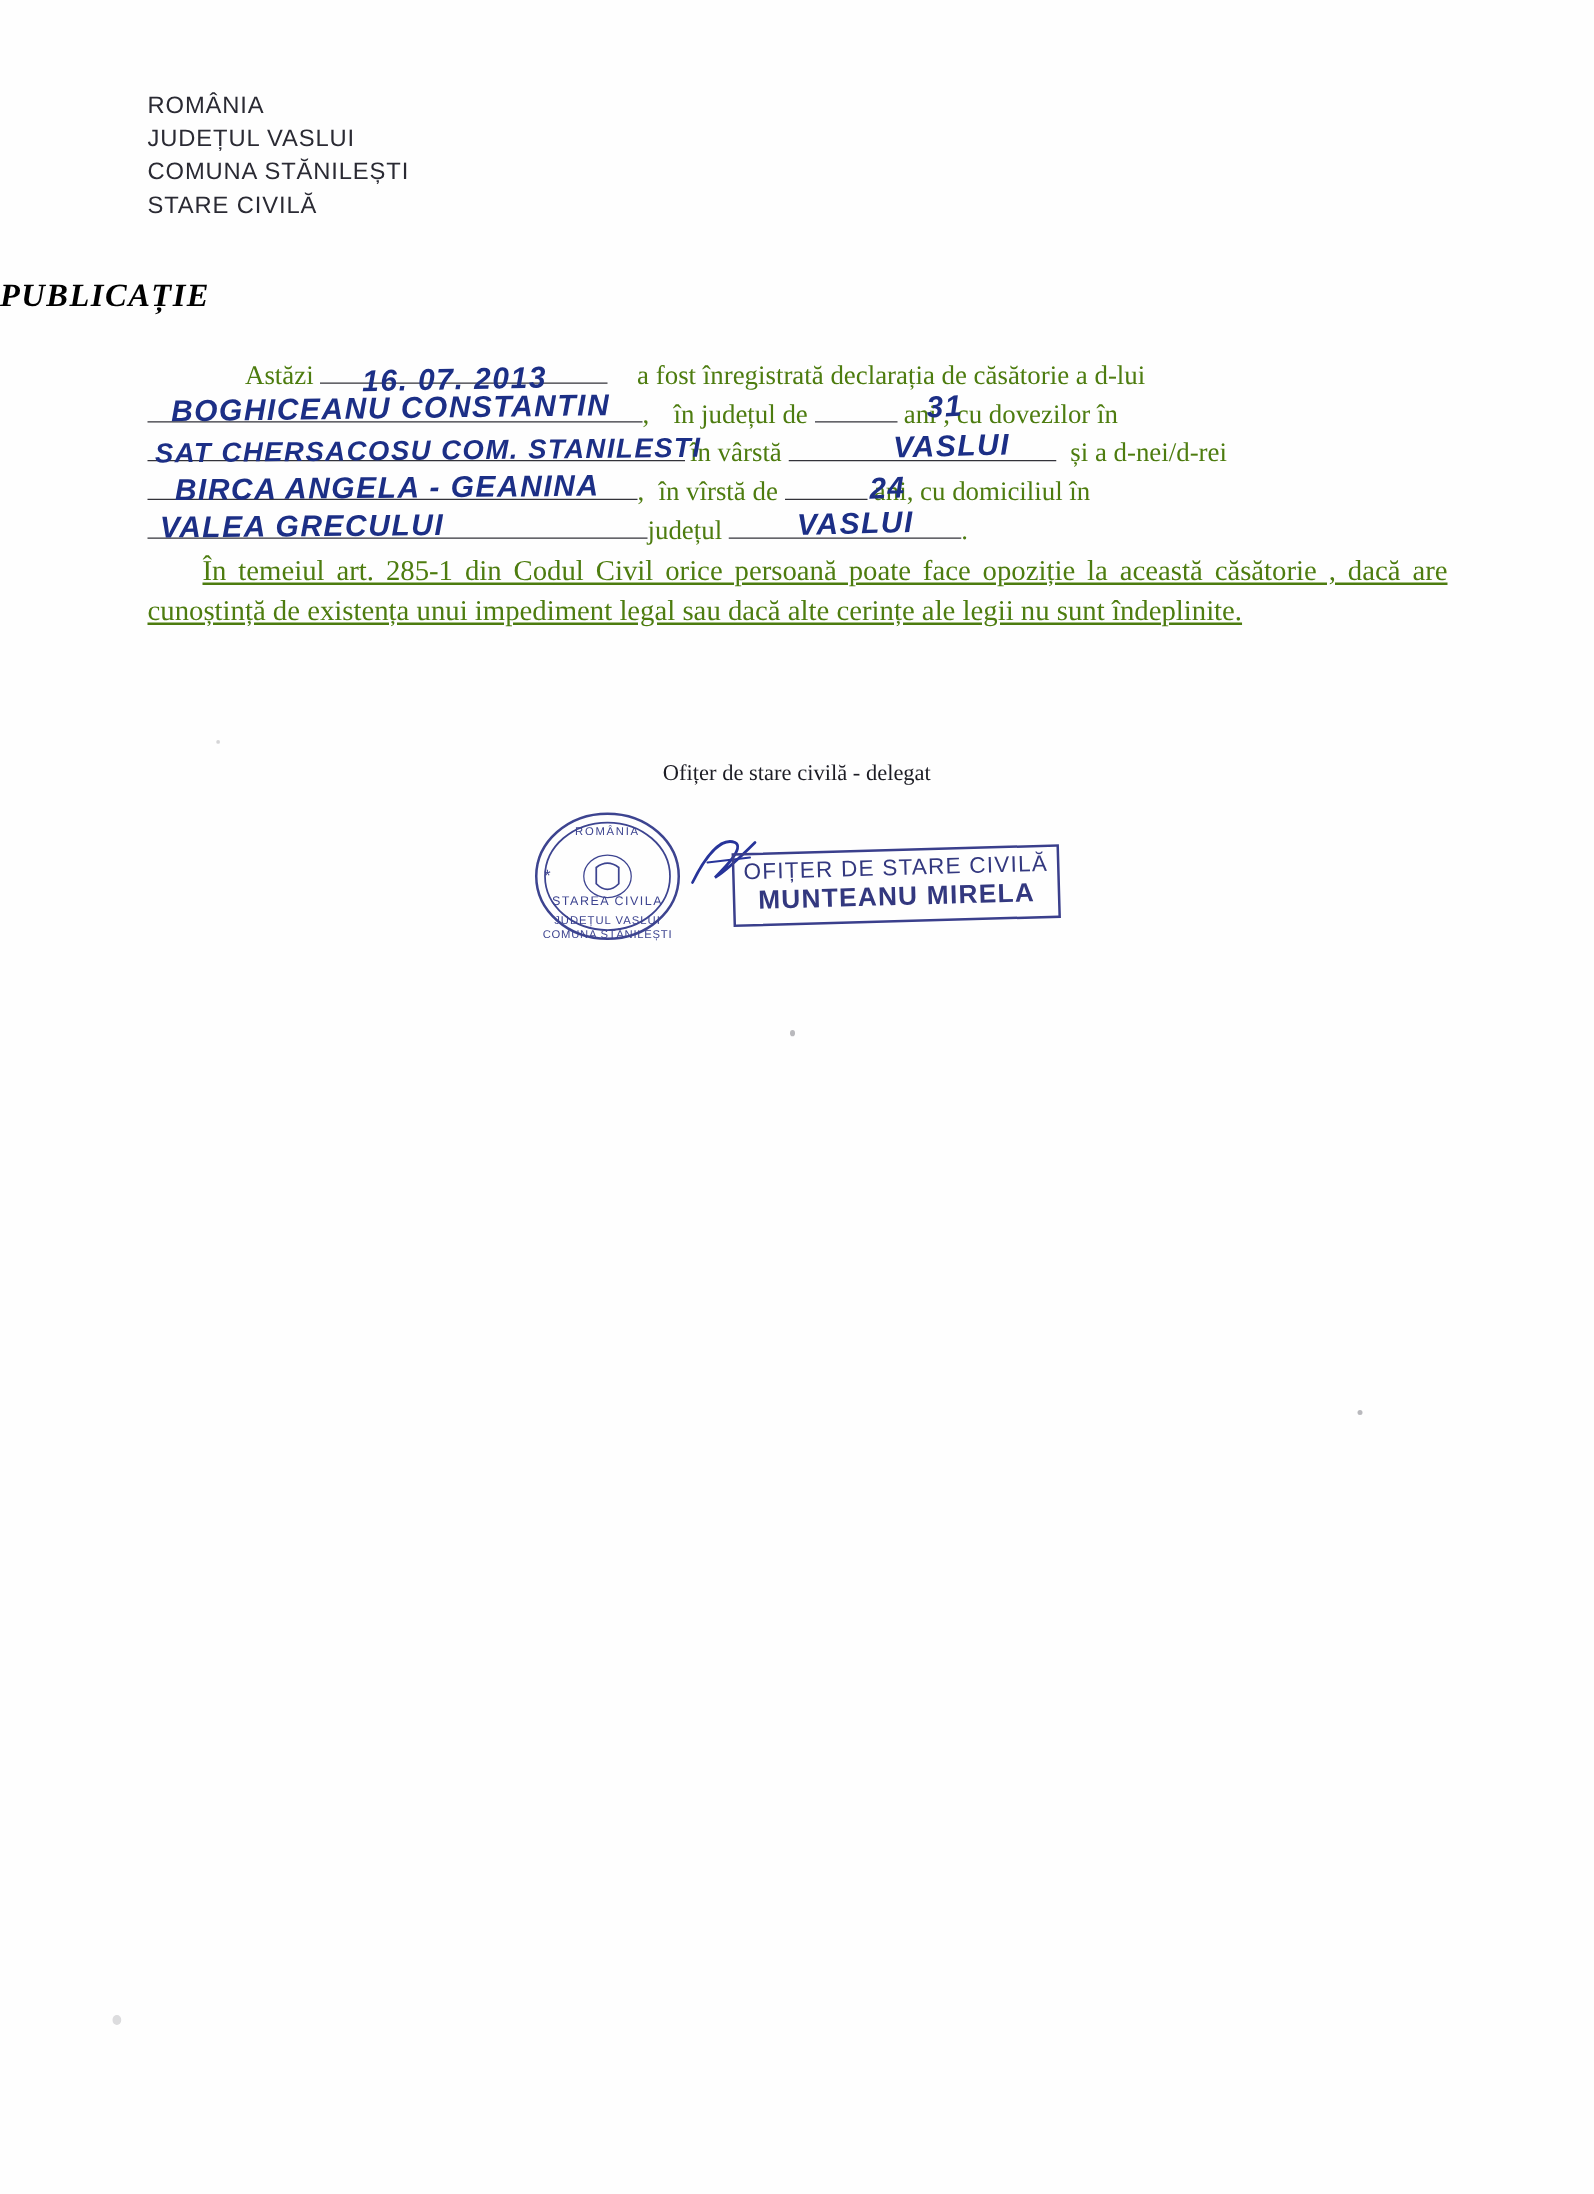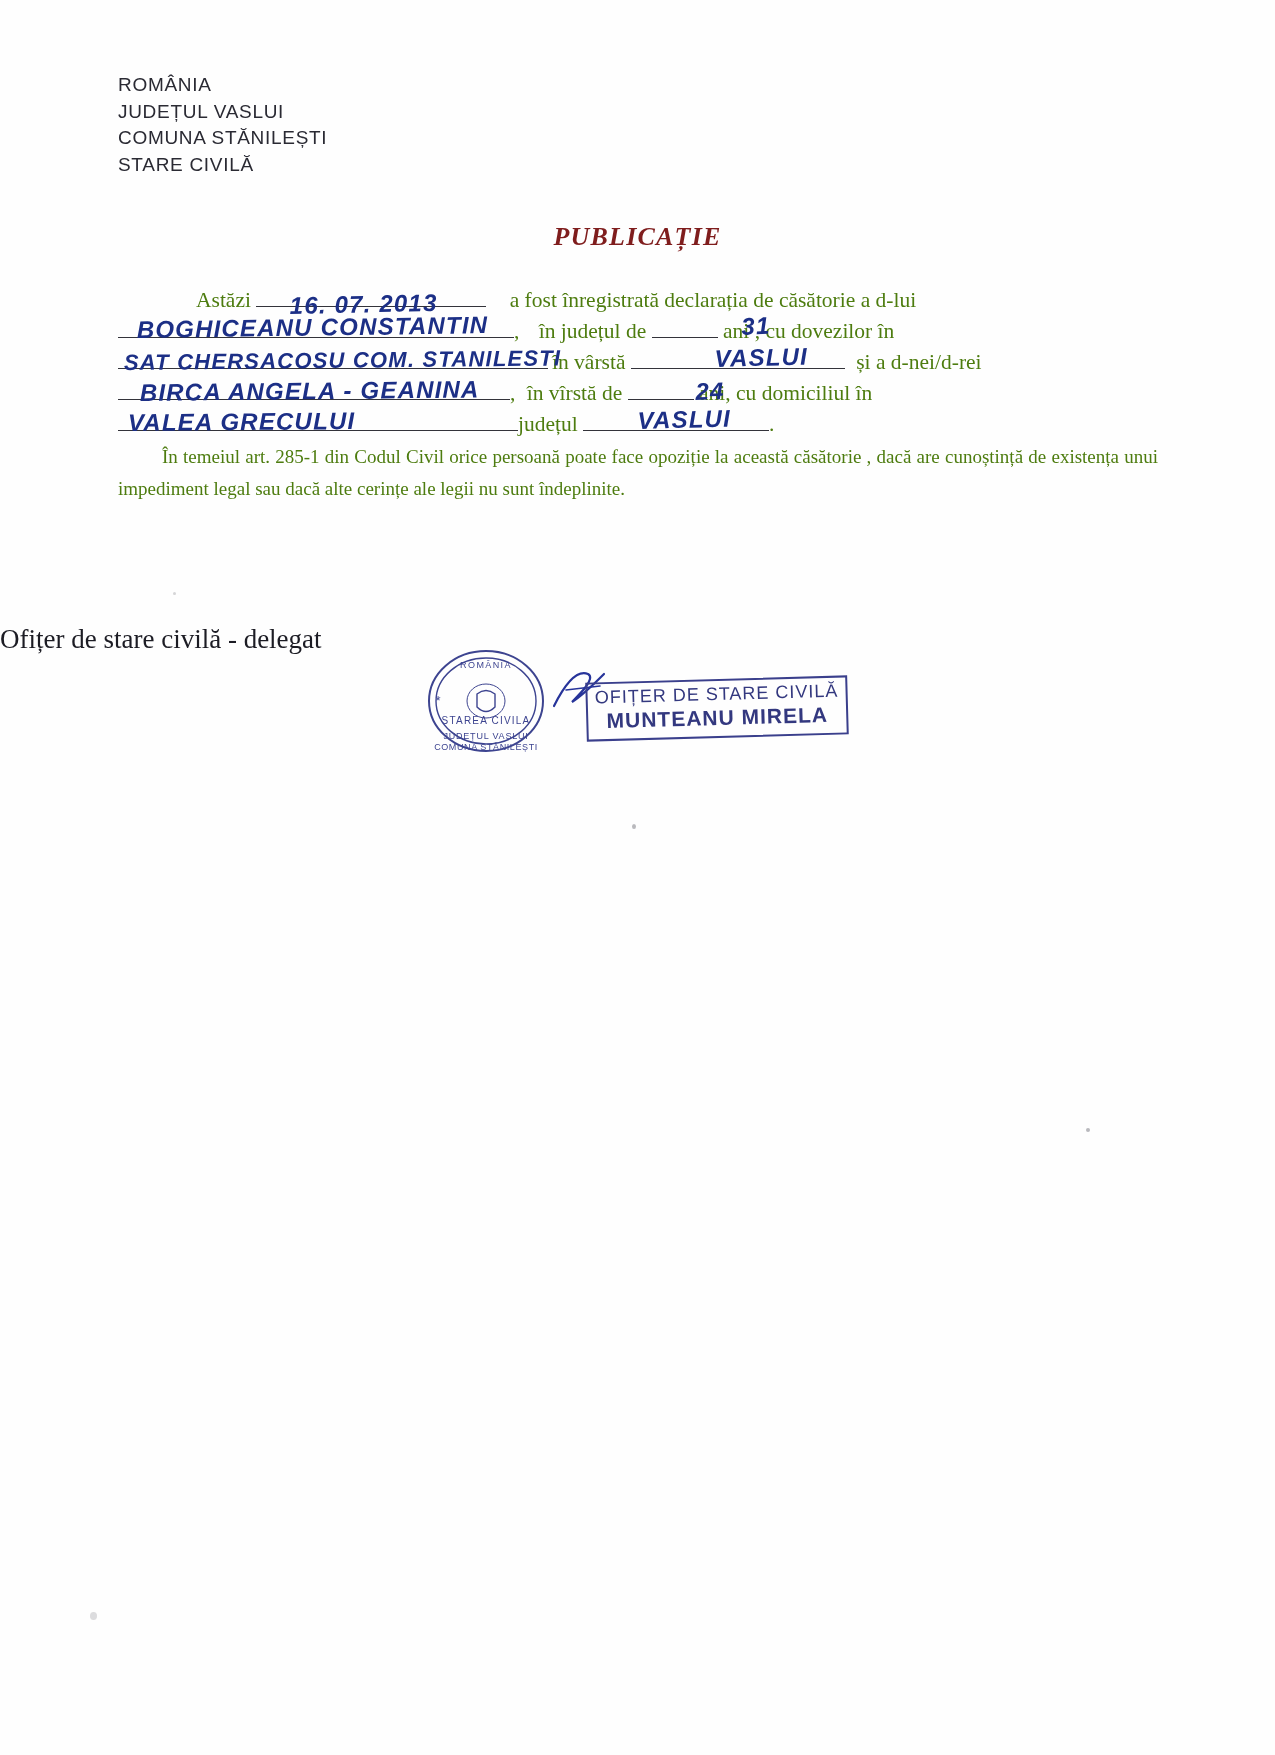--- a/index.html
+++ b/index.html
@@ -33,27 +33,27 @@
     line-height: 26.5px;
     color: #2a2a33;
   }
   .header-block div { white-space: nowrap; }
 
   .doc-title {
     position: absolute;
     left: 0;
     right: 0;
     top: 222px;
-    text-align: center;
+    text-align: left;
     font-family: "Liberation Serif", serif;
     font-style: italic;
     font-weight: bold;
     font-size: 26px;
     letter-spacing: 1.2px;
-    color: #7f1d1d;
+    color: #000000;
   }
 
   .body-area {
     position: absolute;
     left: 118px;
     top: 284px;
     width: 1040px;
     font-size: 21.5px;
     line-height: 31px;
     color: #4d7c0f;
@@ -83,36 +83,37 @@
     font-weight: bold;
     letter-spacing: 1.2px;
     white-space: nowrap;
     transform-origin: left bottom;
   }
   .hw.small { font-size: 22px; }
   .hw.med { font-size: 24px; }
 
   .para {
     margin-top: 2px;
-    font-size: 19px;
+    font-size: 23px;
     line-height: 31.5px;
     text-align: justify;
     text-justify: inter-word;
     width: 1040px;
     white-space: normal;
+    text-decoration: underline;
   }
   .para .indent-t { display: inline-block; width: 44px; }
 
   .signature-label {
     position: absolute;
     left: 0;
     right: 0;
-    top: 624px;
-    text-align: left;
-    font-size: 27px;
+    top: 608px;
+    text-align: center;
+    font-size: 18px;
     color: #1c1c24;
   }
 
   
   .stamp-round {
     position: absolute;
     left: 424px;
     top: 646px;
     width: 124px;
     height: 110px;

